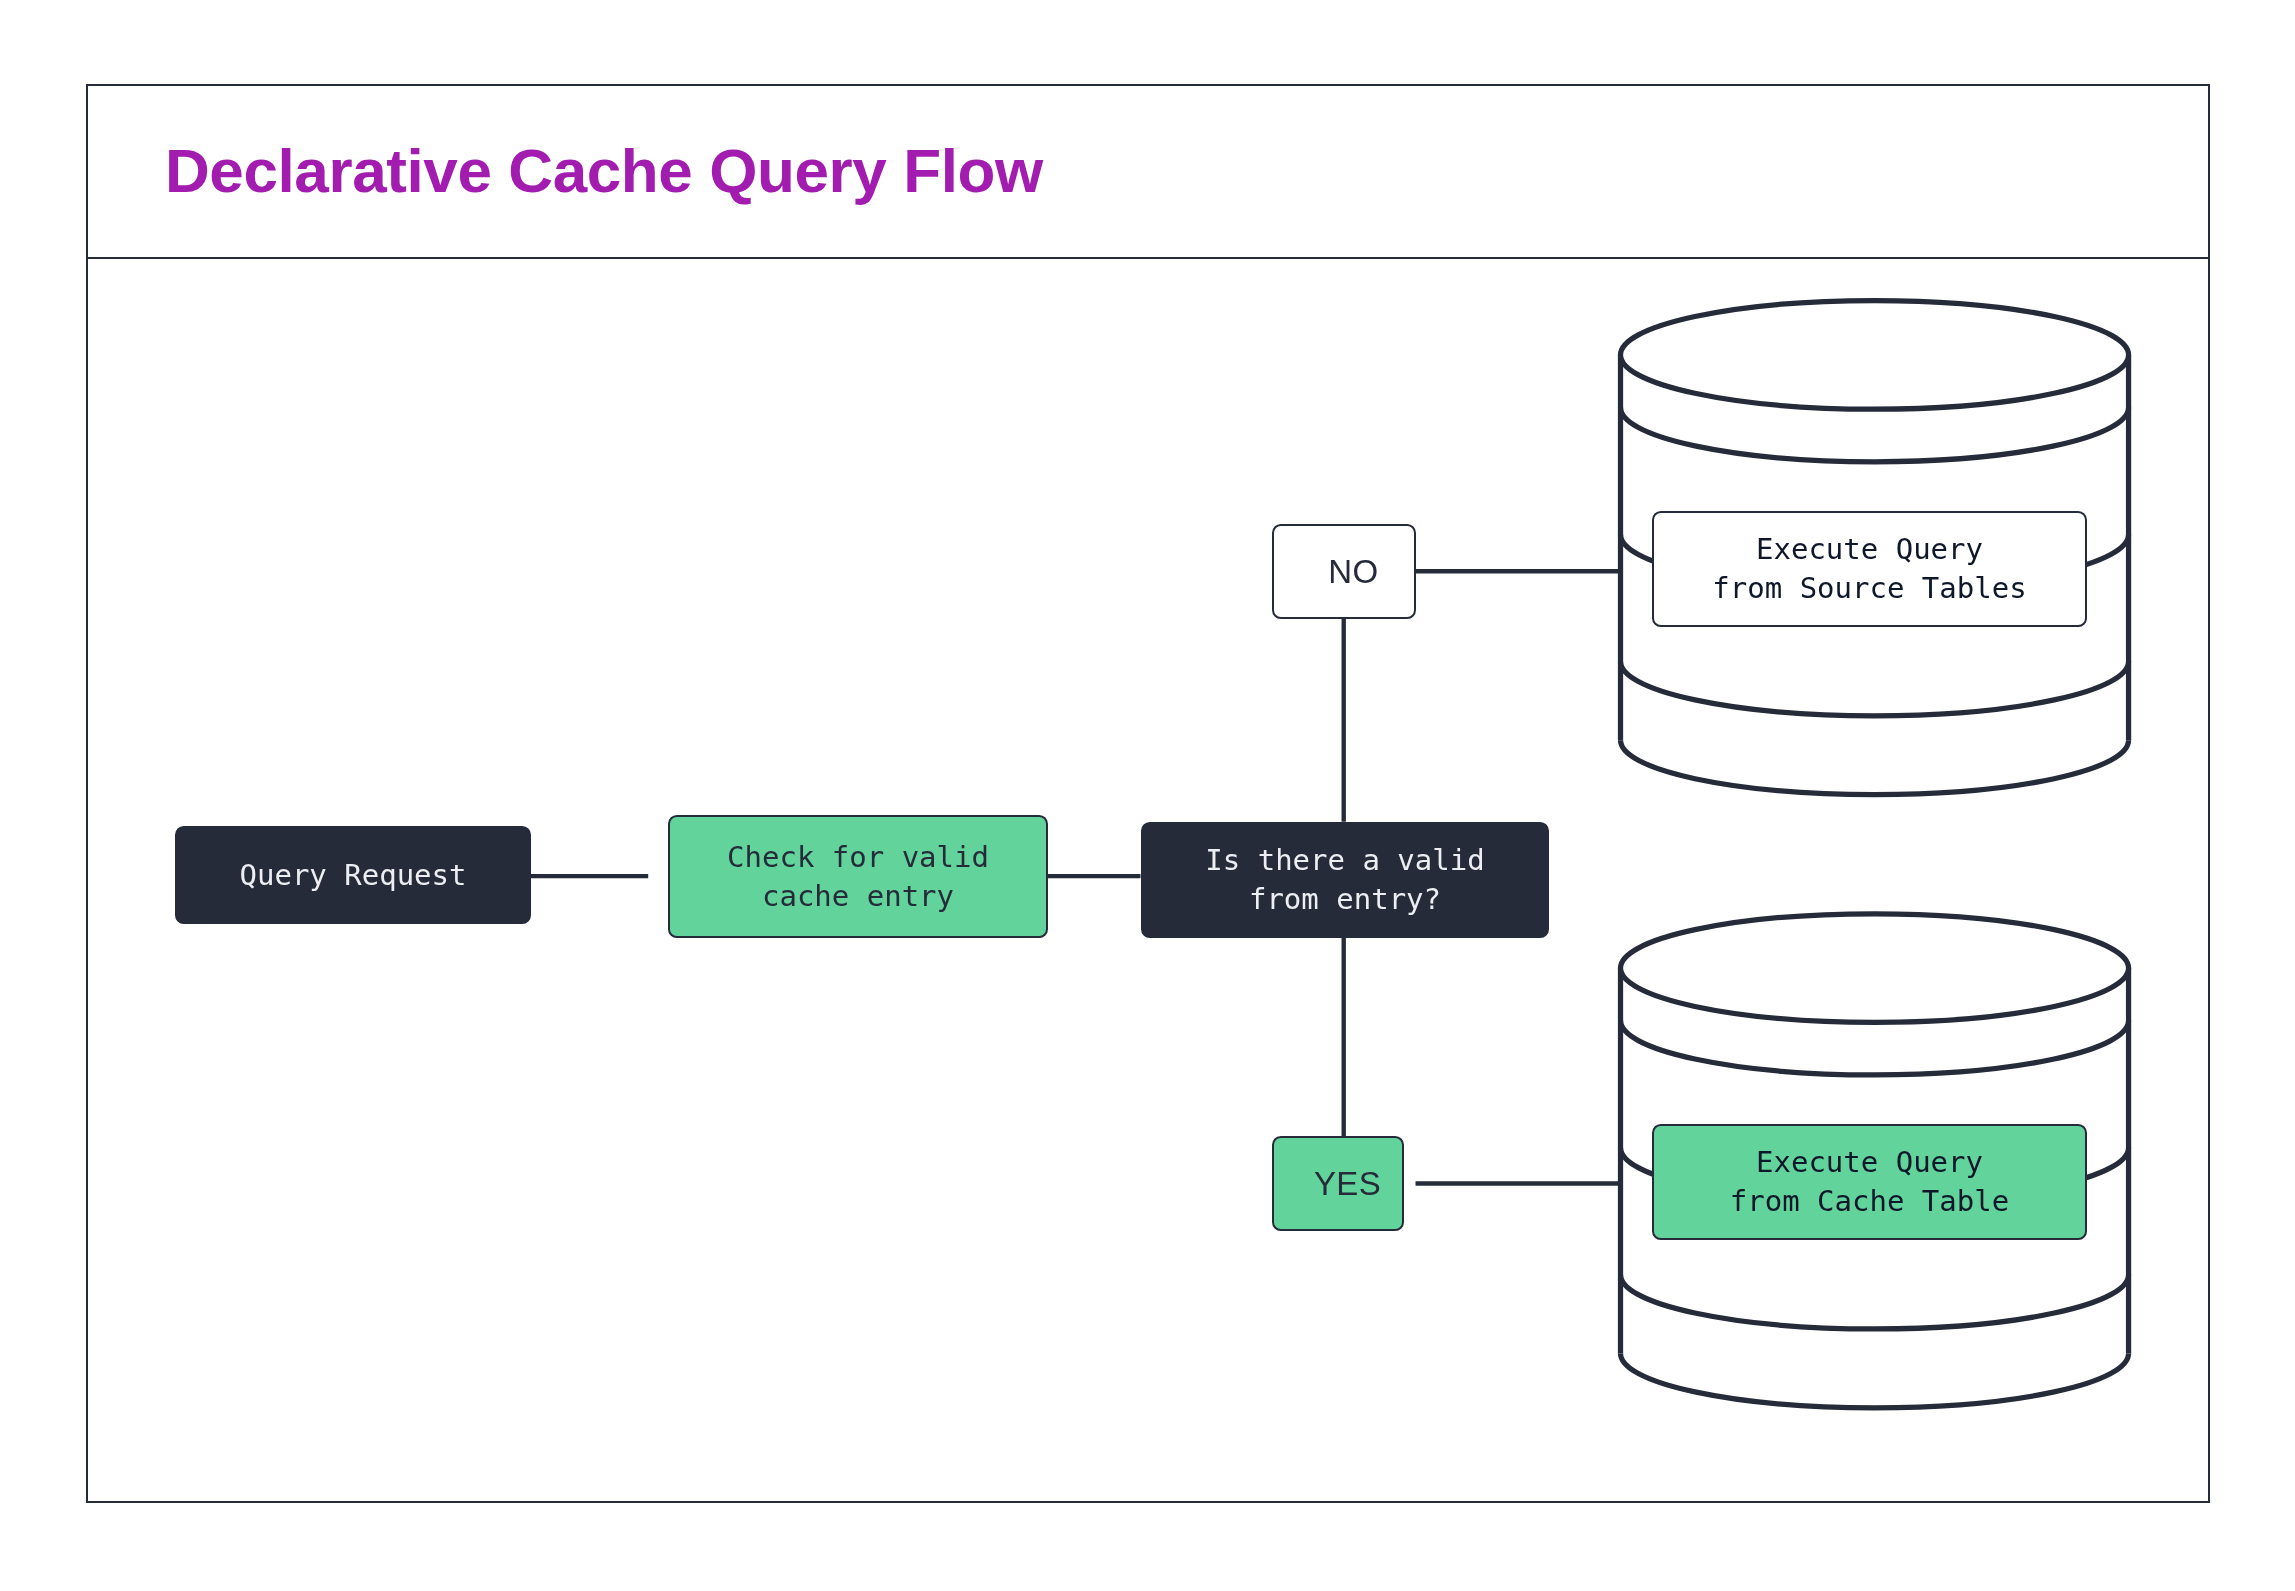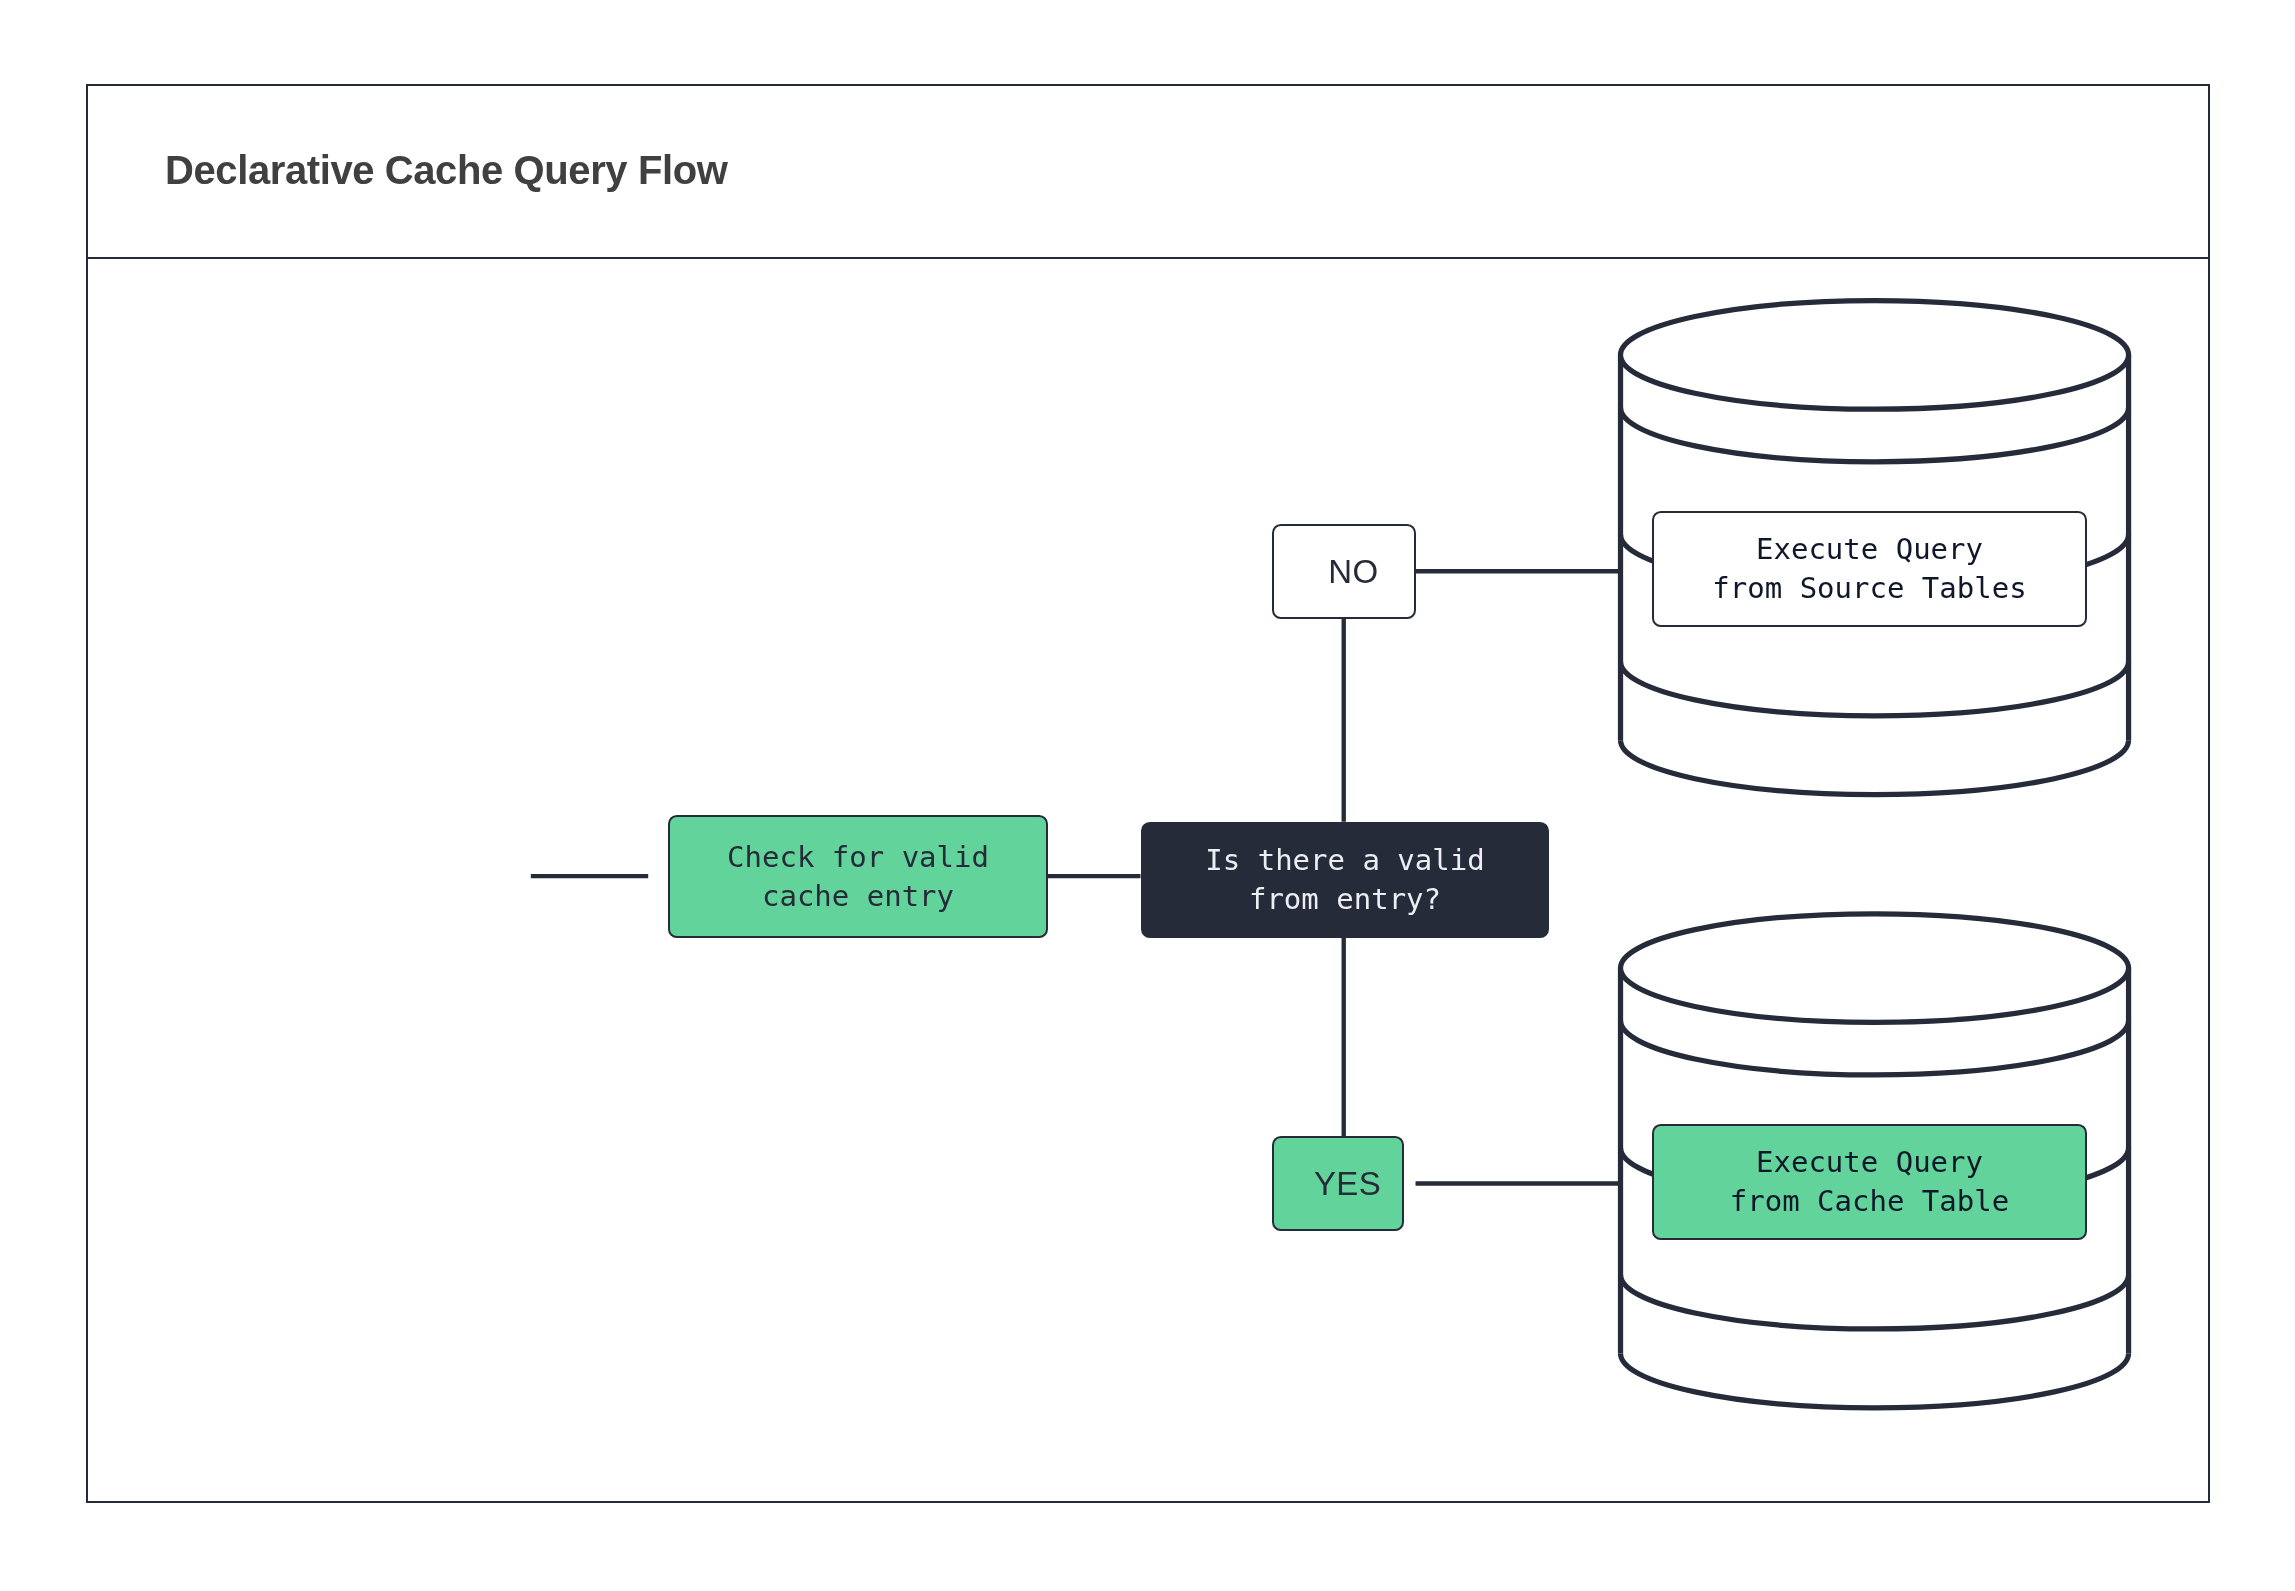--- a/index.html
+++ b/index.html
@@ -39,23 +39,23 @@
     top: 84px;
     width: 2124px;
     height: 175px;
     border-bottom: 2.6px solid #262b3a;
     box-sizing: border-box;
     display: flex;
     align-items: center;
   }
   .frame-title {
     margin-left: 79px;
-    font-size: 40px;
+    font-size: 62px;
     font-weight: bold;
-    color: #404040;
+    color: #a21caf;
     letter-spacing: -0.4px;
     white-space: nowrap;
   }
 
   
   #wires {
     position: absolute;
     left: 0;
     top: 0;
     width: 2295px;
@@ -164,20 +164,21 @@
         <path d="M606,1000 L740,1000"></path>
         <path d="M1174,1000 L1302,1000"></path>
         <path d="M1534,938 L1534,706"></path>
         <path d="M1616,652 L1850,652"></path>
         <path d="M1534,1070 L1534,1297"></path>
         <path d="M1616,1351 L1850,1351"></path>
       </g>
     </g>
   </svg>
 
+  <div class="node dark" id="node-query-request">Query Request</div>
 
   <div class="node green" id="node-check-cache">Check for valid
 cache entry</div>
 
   <div class="node dark" id="node-decision">Is there a valid
 from entry?</div>
 
   <div class="label-box" id="label-no">NO</div>
 
   <div class="label-box" id="label-yes">YES</div>

